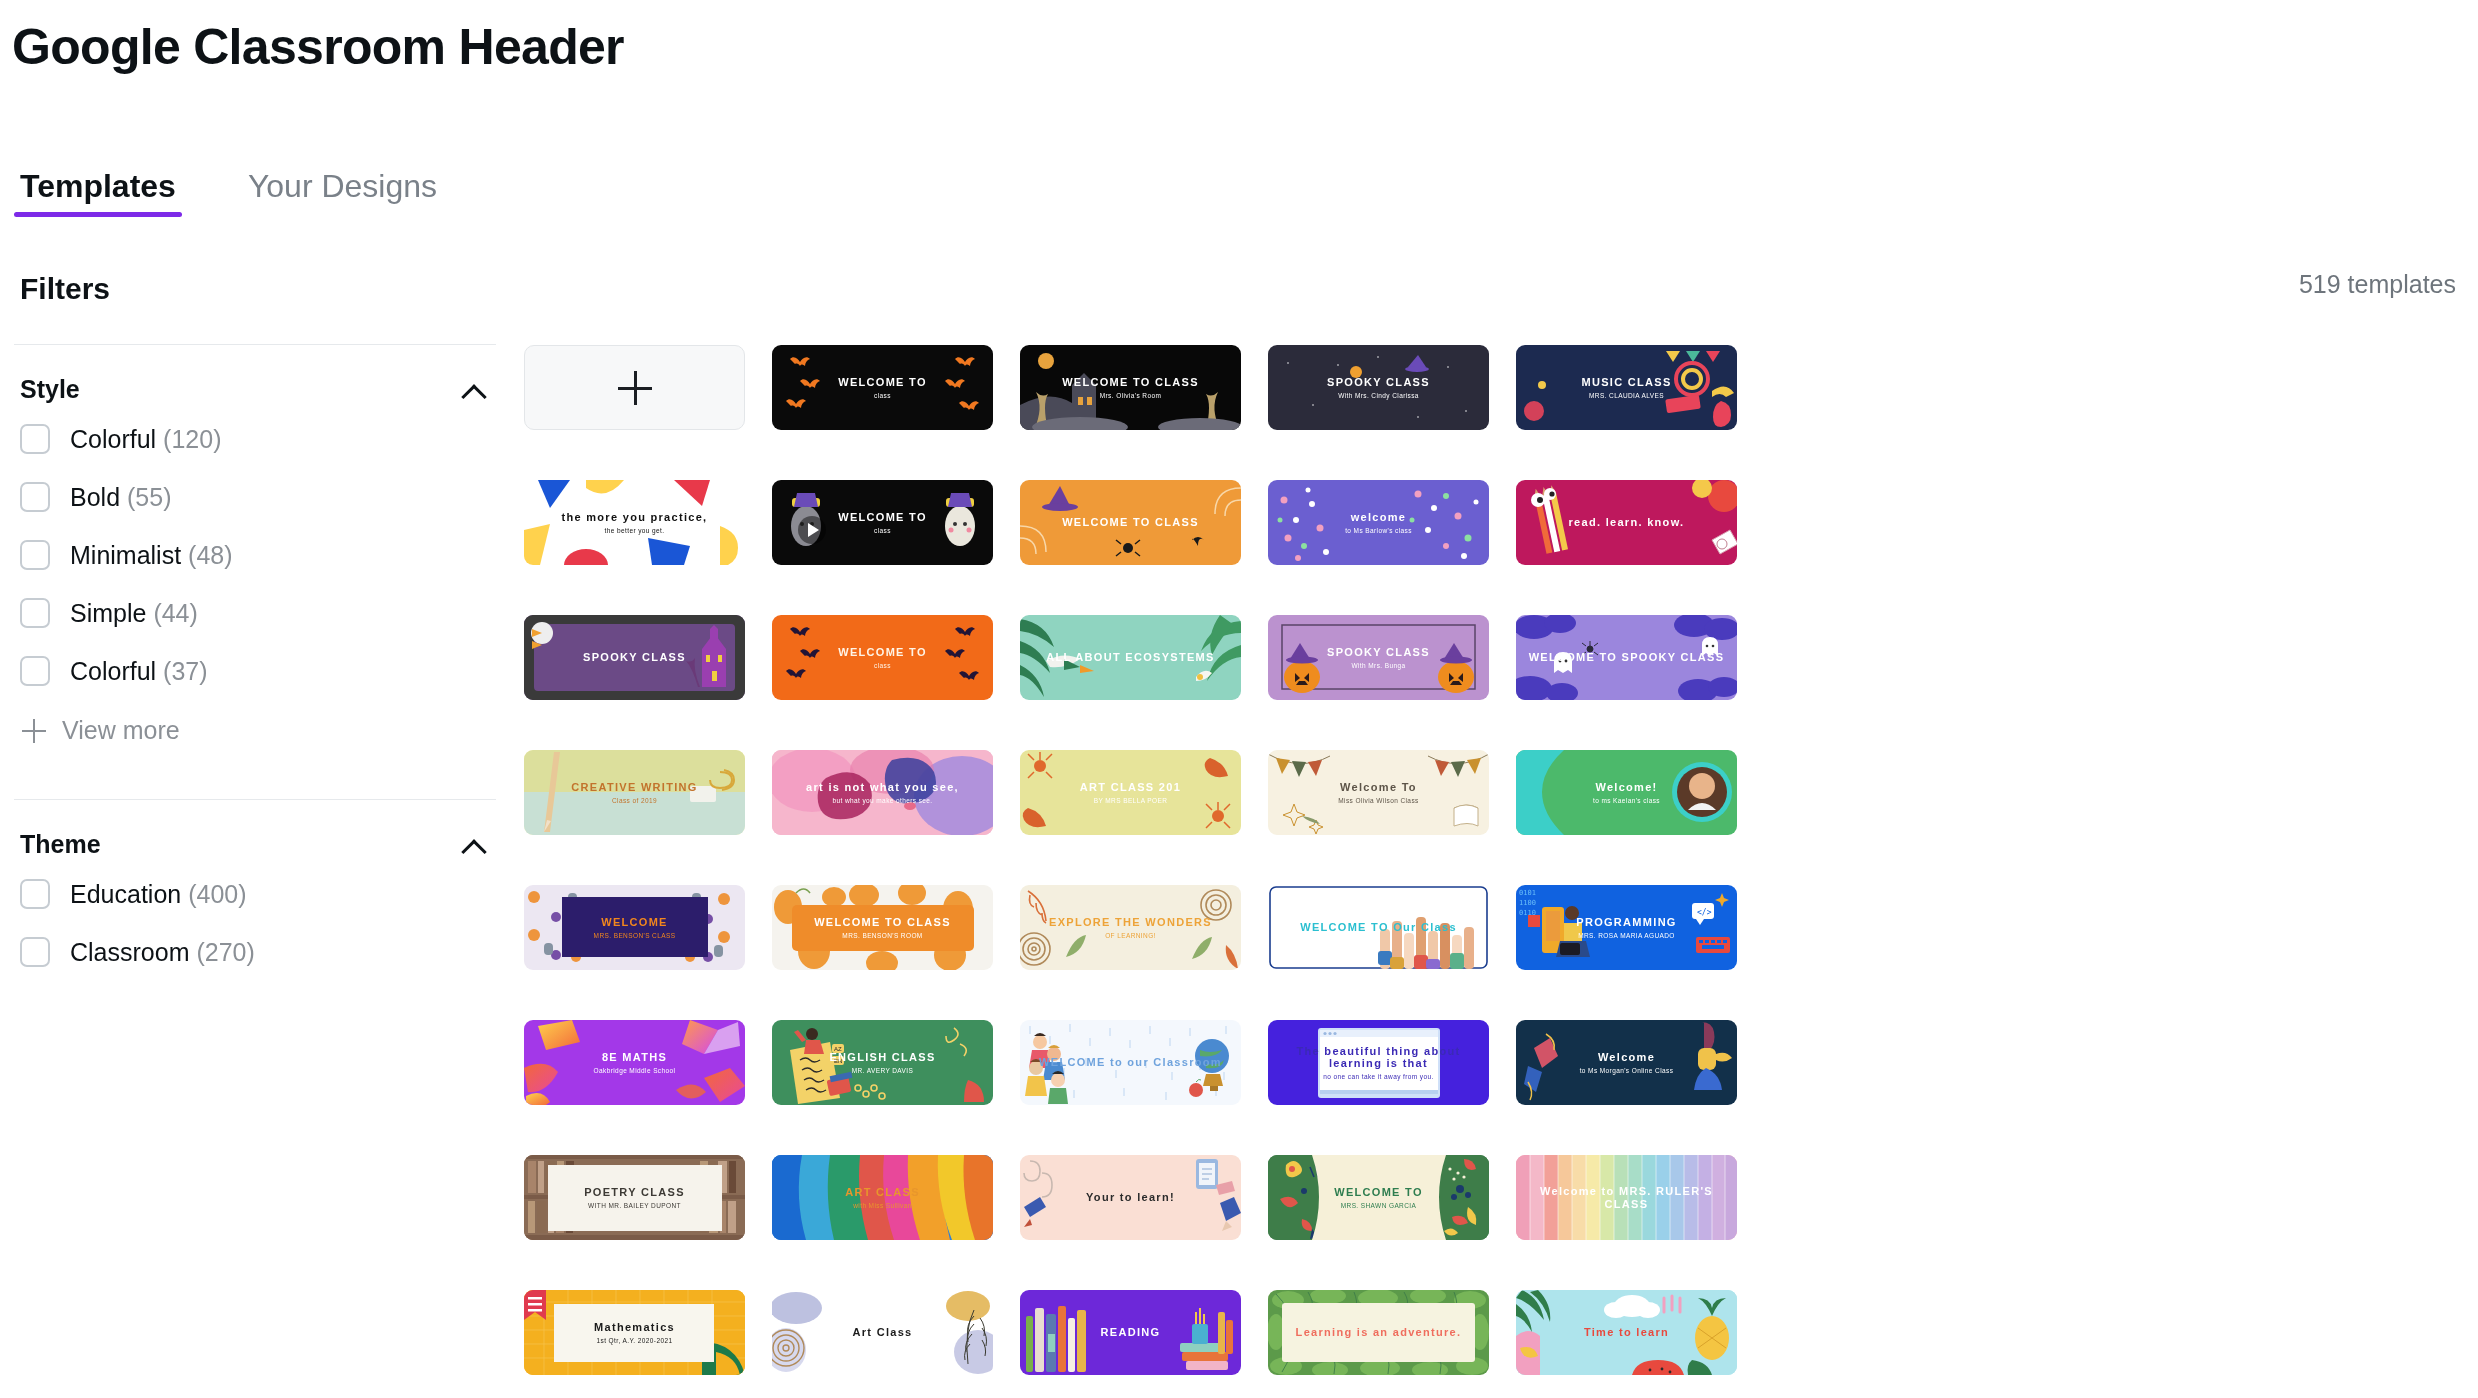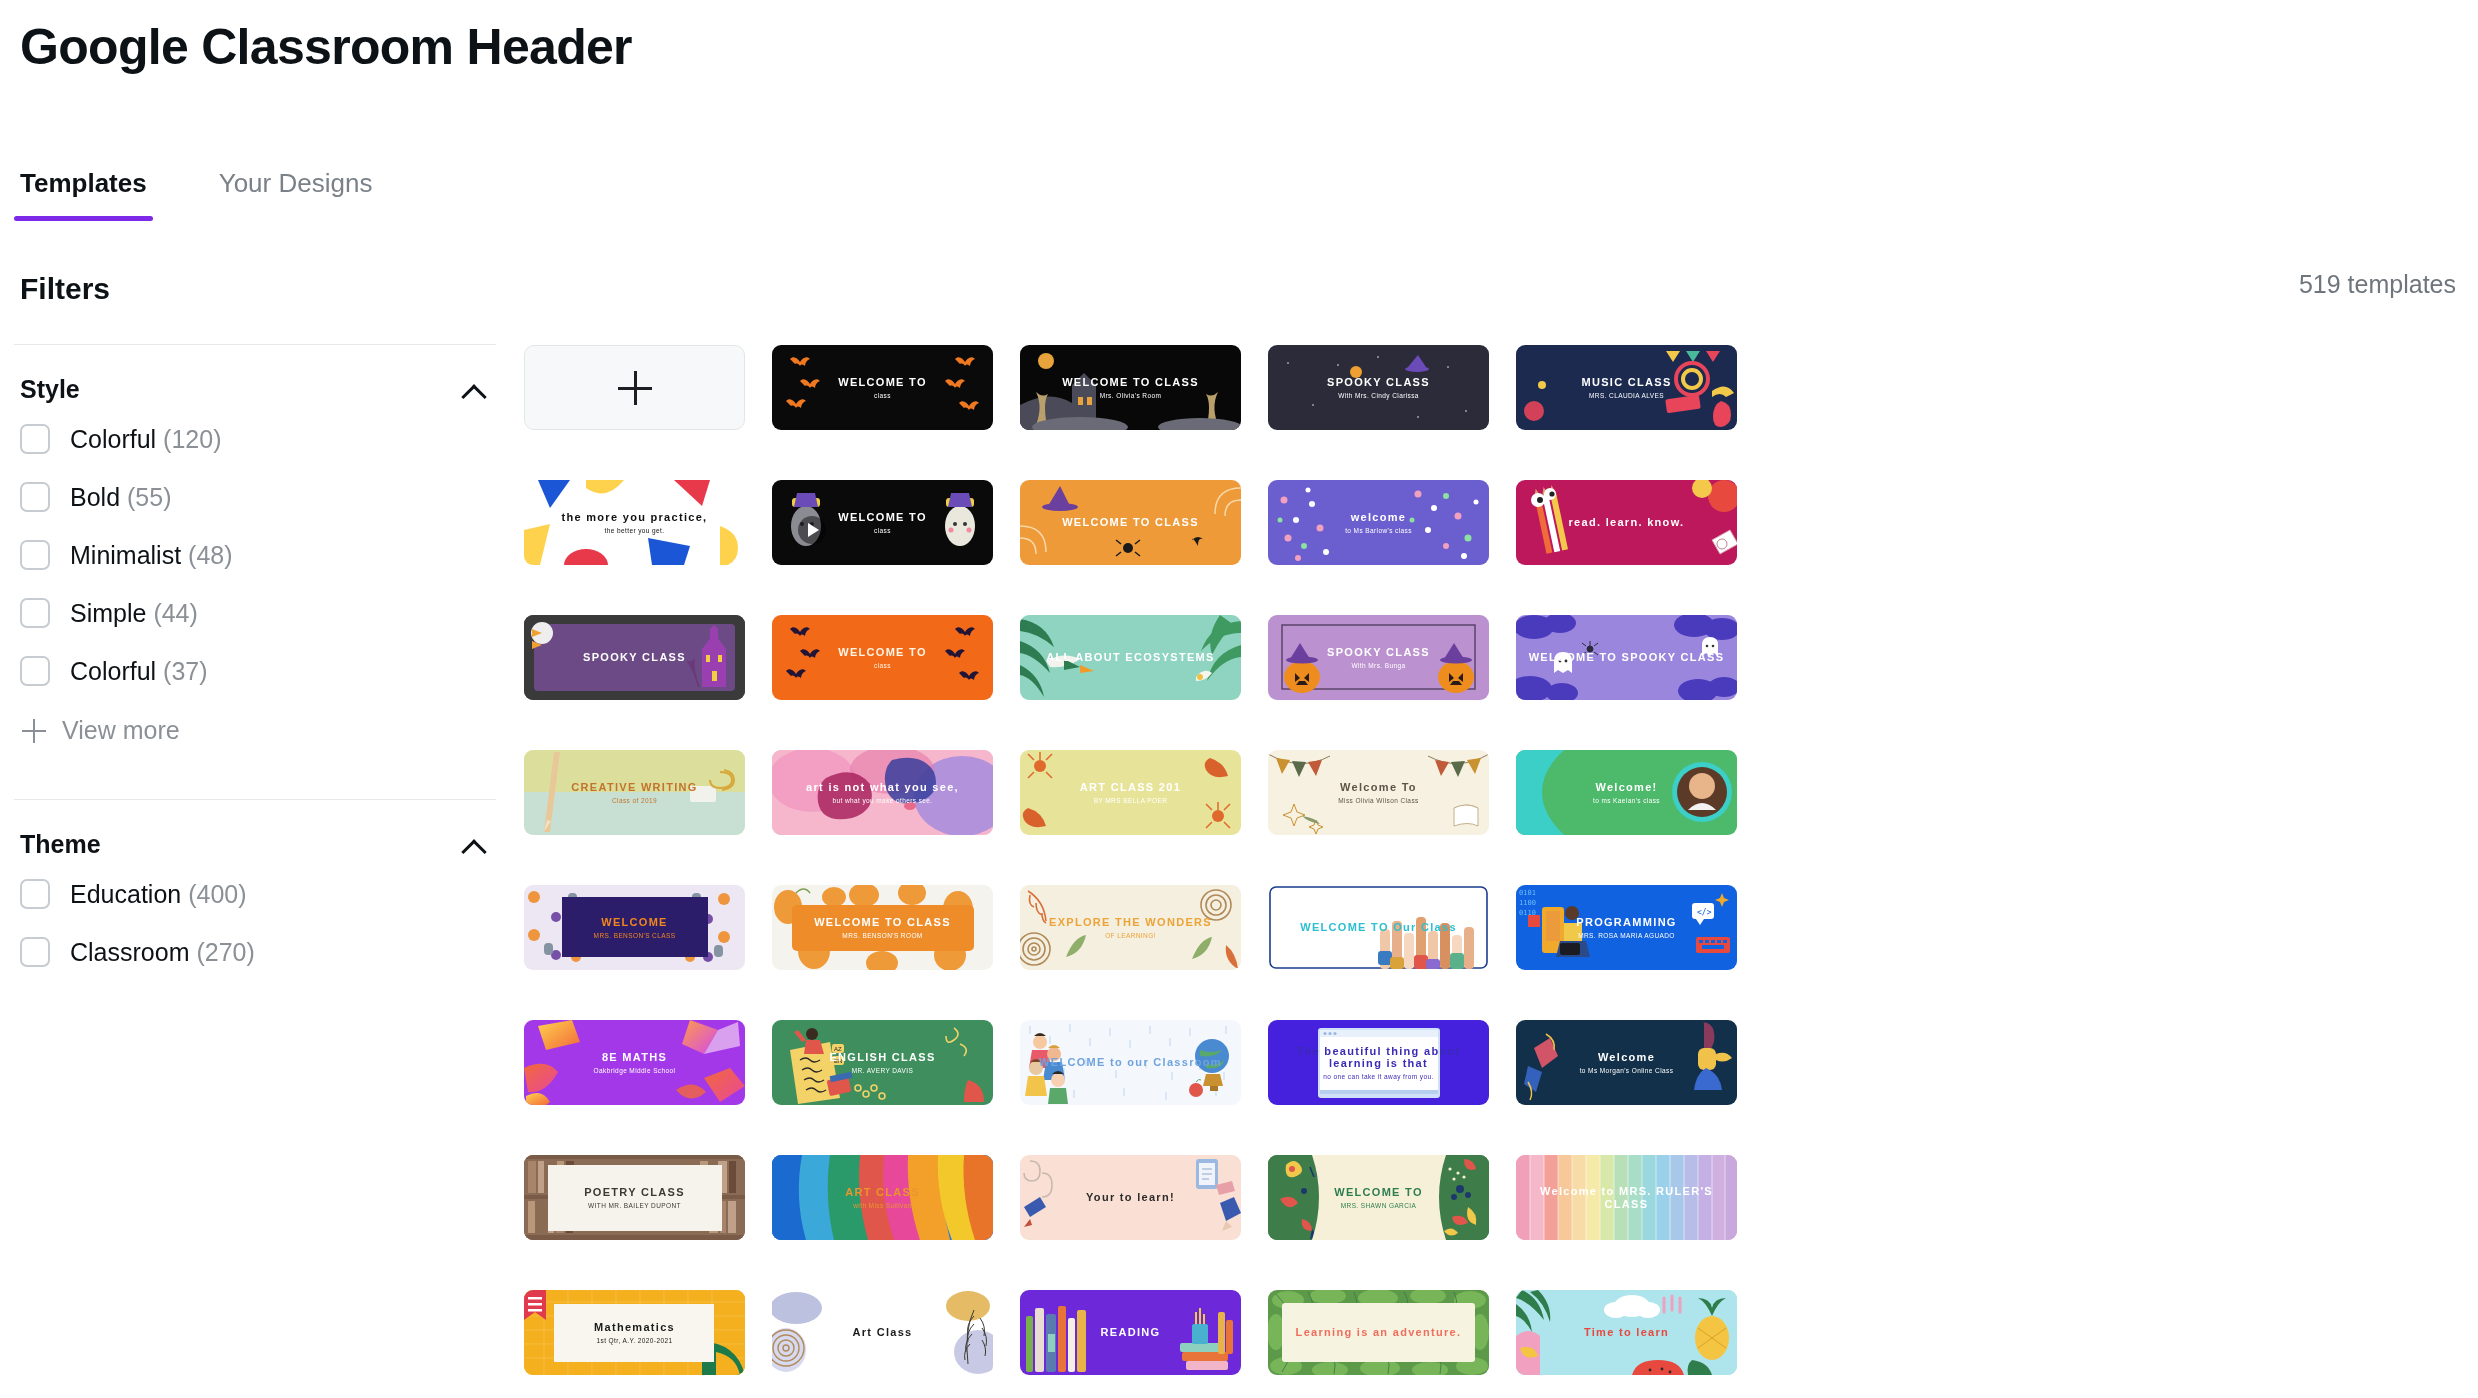--- a/index.html
+++ b/index.html
@@ -7,30 +7,30 @@
     width: 2478px; height: 1398px;
     background: #ffffff;
     font-family: "Liberation Sans", sans-serif;
     color: #0d1216;
     overflow: hidden;
   }
   .page { position: relative; width: 2478px; height: 1398px; }
 
   
   .page-title {
-    position: absolute; left: 20px; top: 18px;
+    position: absolute; left: 12px; top: 18px;
     font-size: 50px; font-weight: bold; letter-spacing: -0.7px;
     color: #0d1216; white-space: nowrap; text-align: center;
   }
   .tabs {
     position: absolute; left: 14px; top: 168px;
     display: flex; align-items: flex-end; gap: 60px;
   }
   .tab {
-    font-size: 26px; color: #7a8189; padding: 0 6px 22px 6px;
+    font-size: 32px; color: #7a8189; padding: 0 6px 12px 6px;
     position: relative; cursor: pointer; white-space: nowrap;
   }
   .tab.active { color: #0d1216; font-weight: bold; }
   .tab.active:after {
     content: ""; position: absolute; left: 0; right: 0; bottom: 0;
     height: 5px; background: #7d2ae8; border-radius: 3px;
   }
 
   
   .sidebar { position: absolute; left: 0; top: 272px; width: 510px; }

